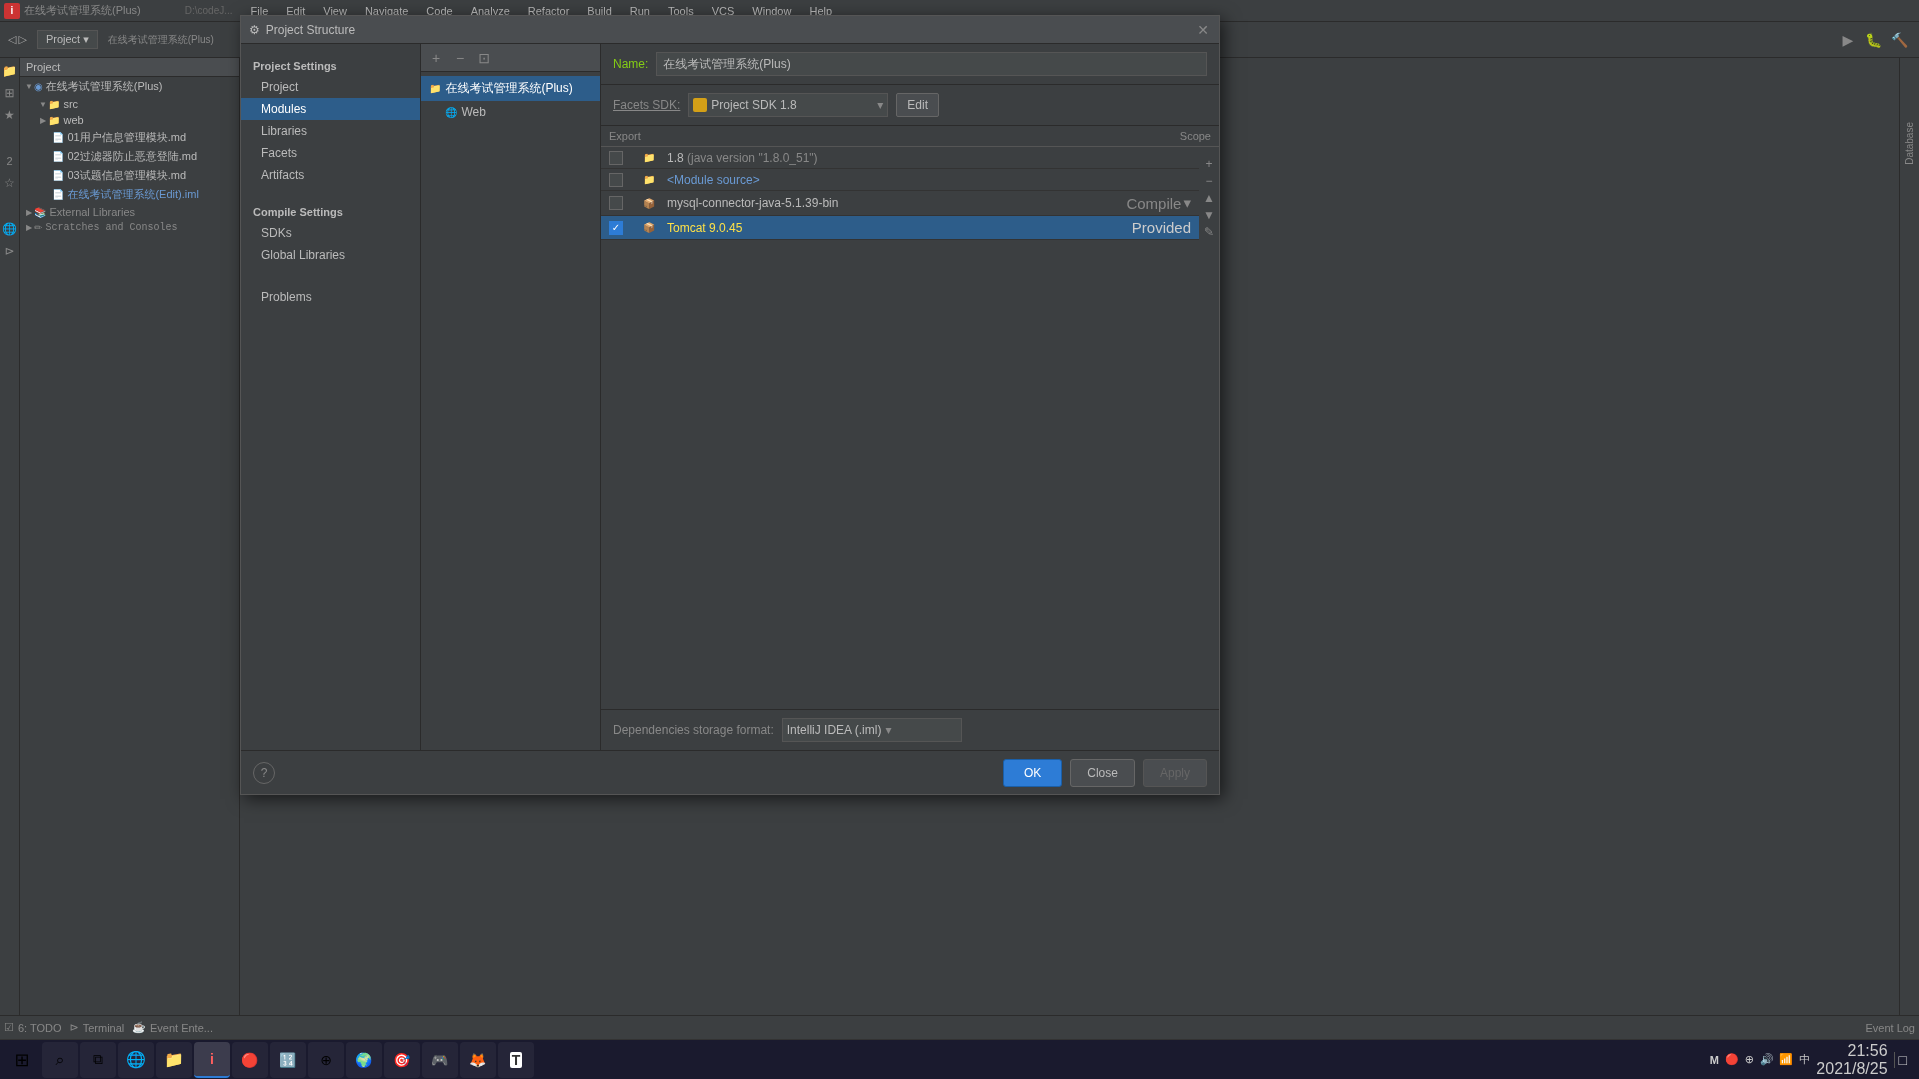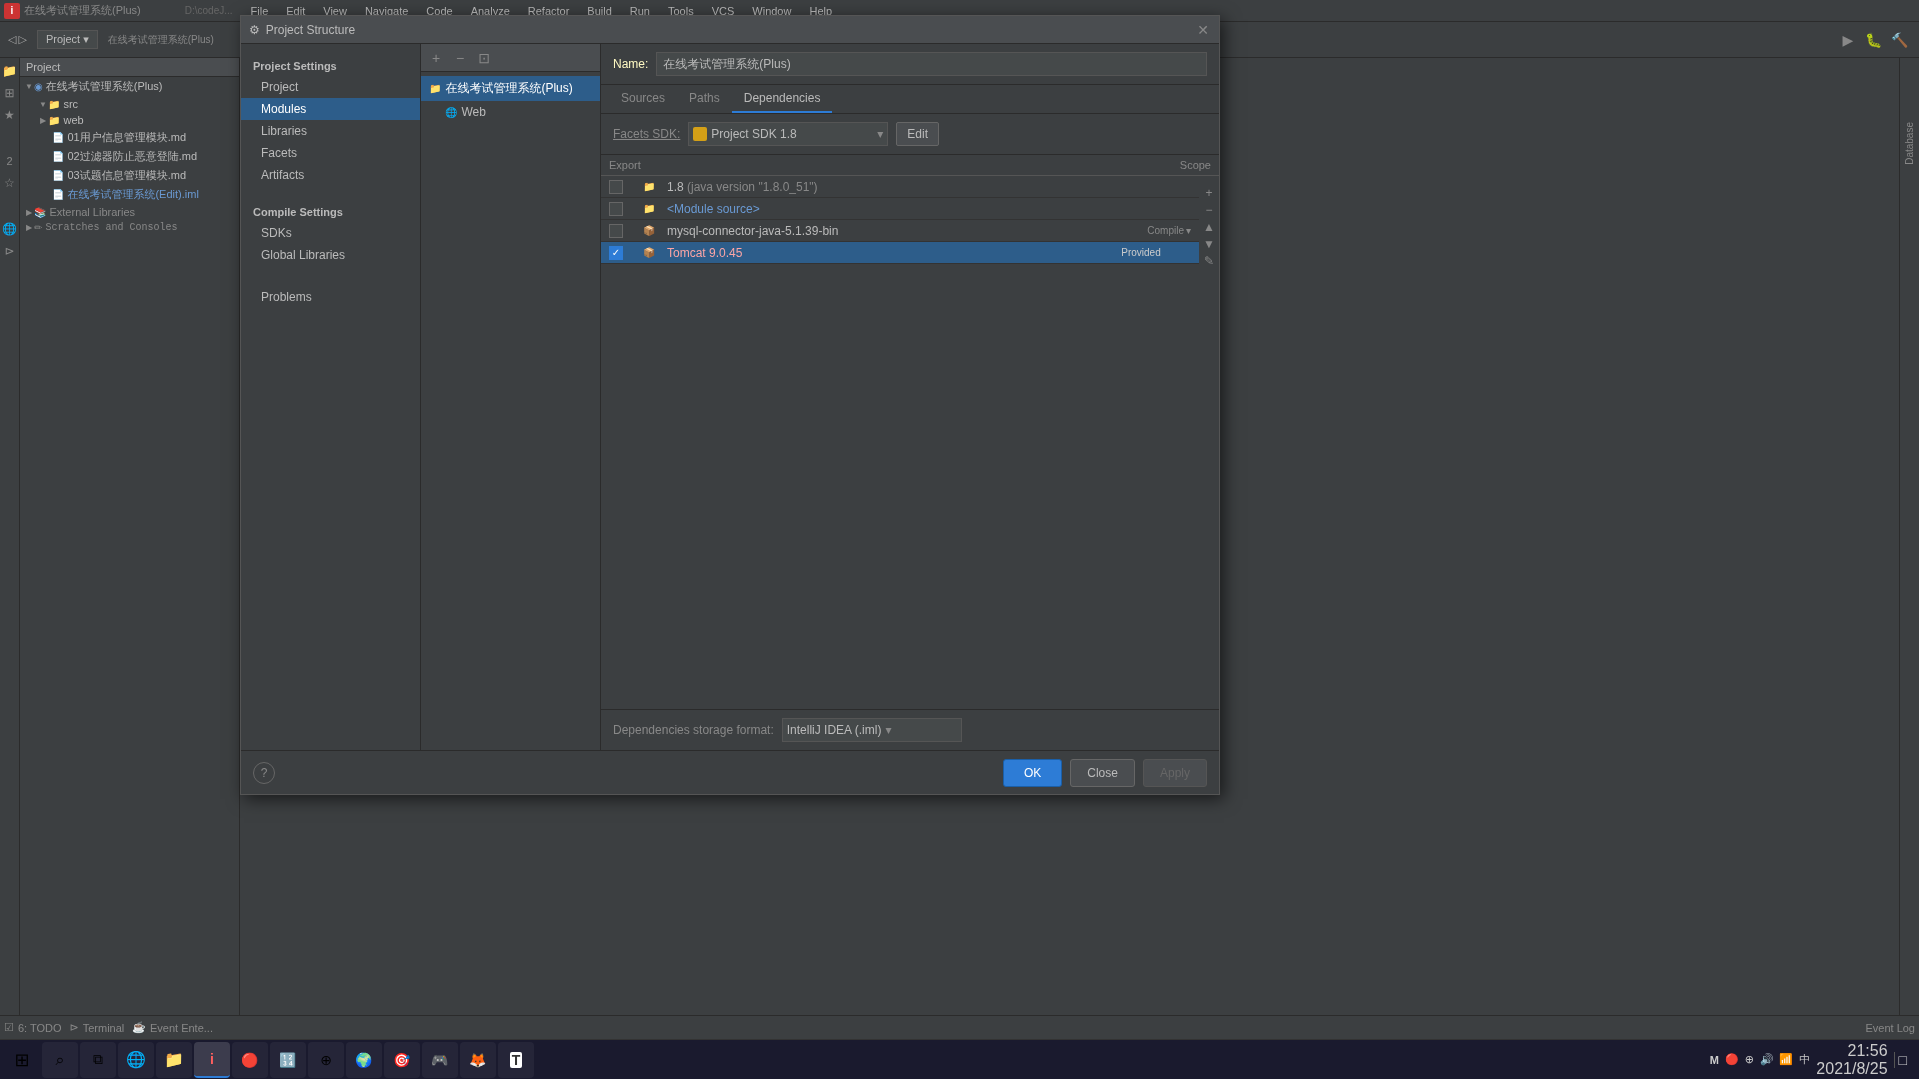--- a/index.html
+++ b/index.html
@@ -223,21 +223,21 @@
     .right-header {
       padding: 8px 12px;
       border-bottom: 1px solid #2b2b2b;
       display: flex;
       align-items: center;
       gap: 8px;
     }
 
     .name-label {
       font-size: 12px;
-      color: #fef9c3;
+      color: #84cc16;
     }
 
     .name-input {
       flex: 1;
       height: 24px;
       background: #45494a;
       border: 1px solid #555;
       color: #bbbbbb;
       padding: 2px 6px;
       font-size: 12px;
@@ -324,26 +324,26 @@
       justify-content: center;
     }
 
     .dep-name {
       flex: 1;
       font-size: 12px;
       color: #bbbbbb;
       white-space: nowrap;
       overflow: hidden;
     }
-    .dep-row.selected .dep-name { color: #fca5a5; }
+    .dep-row.selected .dep-name { color: #fde047; }
 
     .dep-scope {
       width: 100px;
-      text-align: center;
-      font-size: 10px;
+      text-align: right;
+      font-size: 15px;
       color: #888;
     }
     .dep-row.selected .dep-scope { color: #cccccc; }
 
     .scope-with-arrow {
       display: flex;
       align-items: center;
       justify-content: flex-end;
       gap: 2px;
     }
@@ -822,25 +822,20 @@
         </div>
       </div>
 
       <div class="dialog-right">
 
         <div class="right-header">
           <span class="name-label">Name:</span>
           <input type="text" class="name-input" value="在线考试管理系统(Plus)" style="">
         </div>
 
-        <div class="tab-bar">
-          <div class="tab-item">Sources</div>
-          <div class="tab-item">Paths</div>
-          <div class="tab-item active">Dependencies</div>
-        </div>
 
         <div class="sdk-row">
           <span class="sdk-label">Facets SDK:</span>
           <div class="sdk-select-wrapper">
             <div style="width:14px;height:14px;background:#d4a017;border-radius:2px;flex-shrink:0;"></div>
             <span>Project SDK 1.8</span>
             <span style="margin-left:auto;color:#888;">▾</span>
           </div>
           <button class="edit-btn">Edit</button>
         </div>

